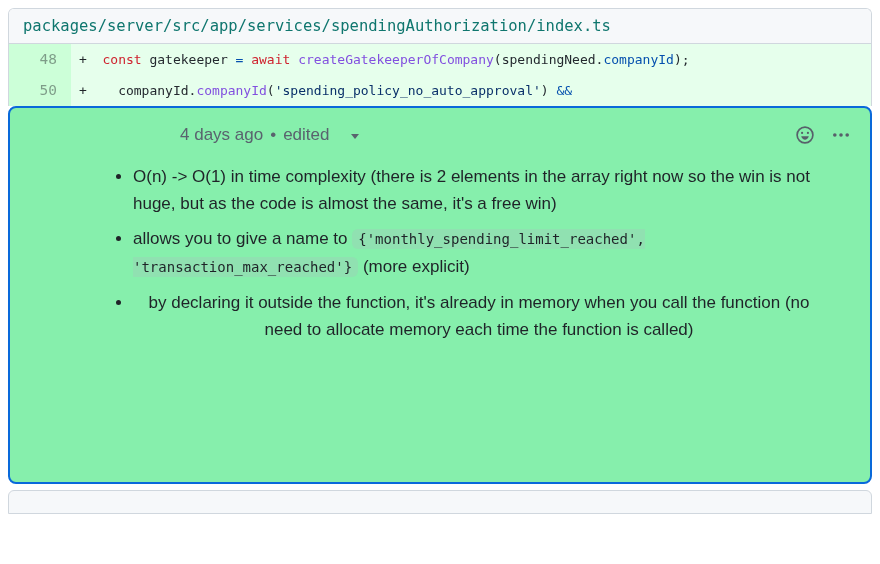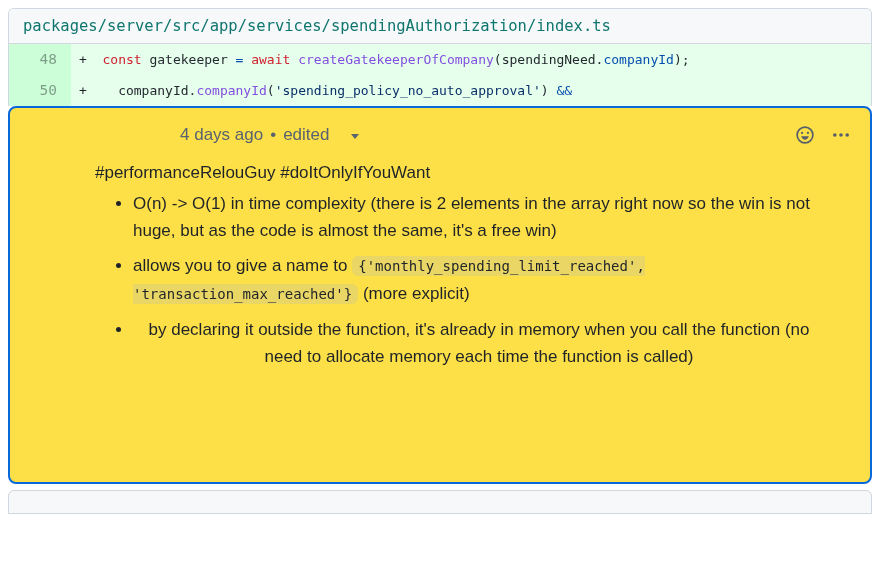--- a/index.html
+++ b/index.html
@@ -57,21 +57,21 @@
   .tok-k    { color: var(--keyword, #cf222e); }
   .tok-fn   { color: var(--function, #8250df); }
   .tok-str  { color: var(--string, #0a3069); }
   .tok-op   { color: var(--operator, #0550ae); }
   .tok-prop { color: var(--operator, #0550ae); }
 
   
   .comment-card {
     border: 2px solid var(--accent-border, #0969da);
     border-radius: 8px;
-    background: #fde047;
+    background: #86efac;
     min-height: 378px;
   }
   .comment-header {
     display: flex;
     align-items: center;
     justify-content: space-between;
     padding: 16px 18px 0 170px;
   }
   .comment-meta {
     display: flex;
@@ -175,21 +175,20 @@
             <svg width="18" height="18" viewBox="0 0 16 16">
               <circle cx="2.5" cy="8" r="1.6" fill="currentColor"></circle>
               <circle cx="8" cy="8" r="1.6" fill="currentColor"></circle>
               <circle cx="13.5" cy="8" r="1.6" fill="currentColor"></circle>
             </svg>
           </span>
         </button>
       </div>
     </div>
     <div class="comment-body" id="comment-body">
-        <p class="comment-para">#performanceRelouGuy #doItOnlyIfYouWant</p>
         <ul class="comment-list">
           <li>O(n) -&gt; O(1) in time complexity (there is 2 elements in the array right now so the win is not huge, but as the code is almost the same, it's a free win)</li>
           <li>allows you to give a name to <code class="inline-code">{'monthly_spending_limit_reached', 'transaction_max_reached'}</code> (more explicit)</li>
           <li>by declaring it outside the function, it's already in memory when you call the function (no need to allocate memory each time the function is called)</li>
         </ul>
       </div>
   </div>
 
   <div class="reply-strip"></div>
 

